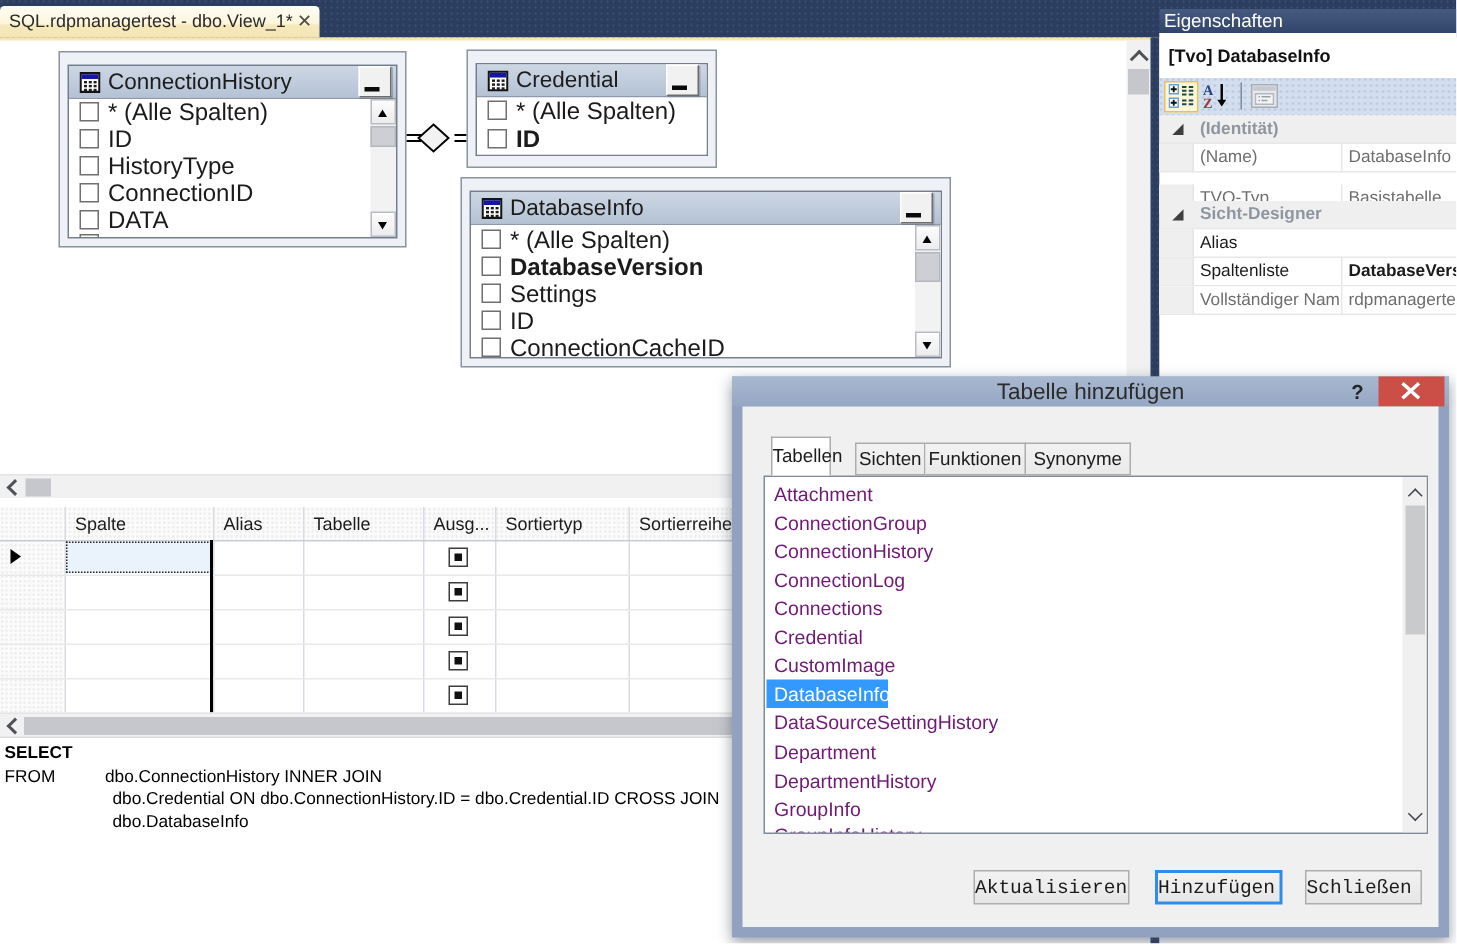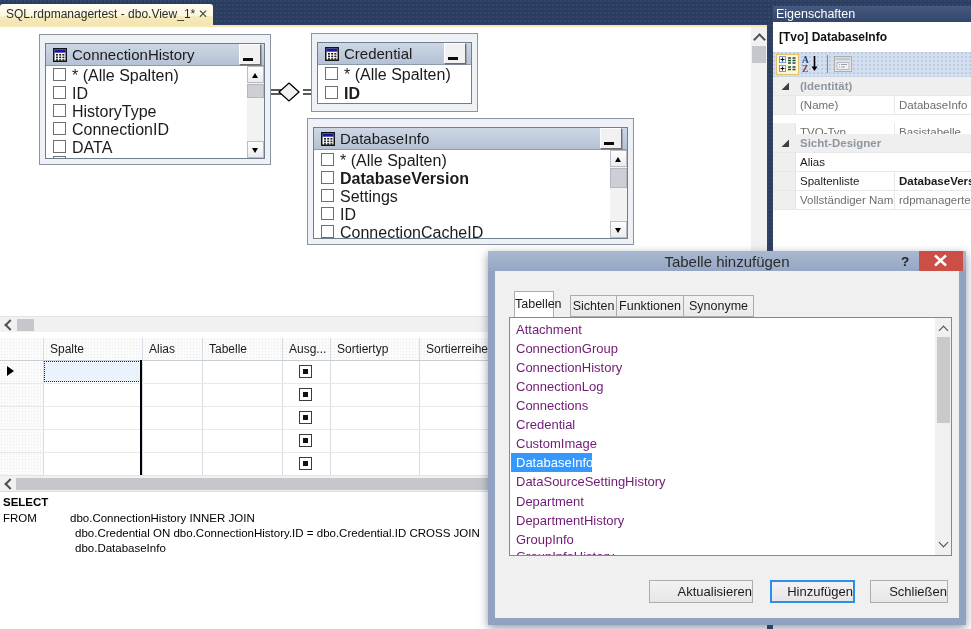--- a/index.html
+++ b/index.html
@@ -73,21 +73,21 @@
   #dlgtitle{position:absolute;left:0;top:0;width:478px;height:20px;background:linear-gradient(#a9b8d0,#95a7c4);
     font-size:15px;color:#2b2b2b;text-align:center;line-height:21px;}
   #dlgbody{position:absolute;left:7px;top:20px;width:464px;height:347px;background:#f0f0f0;}
   #dlghelp{position:absolute;left:407px;top:1px;width:20px;height:18px;color:#222;font-size:13.5px;font-weight:bold;text-align:center;line-height:19px;}
   #dlgclose{position:absolute;left:431px;top:0;width:44px;height:20px;background:#cc4f47;}
   .dtab{position:absolute;box-sizing:border-box;border:1px solid #acacac;background:linear-gradient(#f2f2f2,#eaeaea);
     font-size:12.5px;color:#1b1b1b;text-align:center;}
   #listbox{position:absolute;box-sizing:border-box;border:1px solid #7f8a99;background:#fff;overflow:hidden;}
   .li{position:absolute;left:1px;font-size:13px;color:#701a75;line-height:19px;padding-left:5px;white-space:nowrap;}
   .btn8{position:absolute;box-sizing:border-box;border:1px solid #adadad;background:linear-gradient(#f2f2f2,#e6e6e6);
-    font-size:13px;color:#1b1b1b;text-align:right;}
+    font-size:13px;color:#1b1b1b;text-align:left;font-family:Liberation Mono, monospace;}
 </style>
 </head>
 <body>
 <div id="stage">
   <div class="abs" id="docarea"></div>
   <div class="abs" id="tabbar"></div>
   <div class="abs" id="doctab">
       <span class="lbl">SQL.rdpmanagertest - dbo.View_1*</span>
       <span class="x">✕</span>
     </div>

